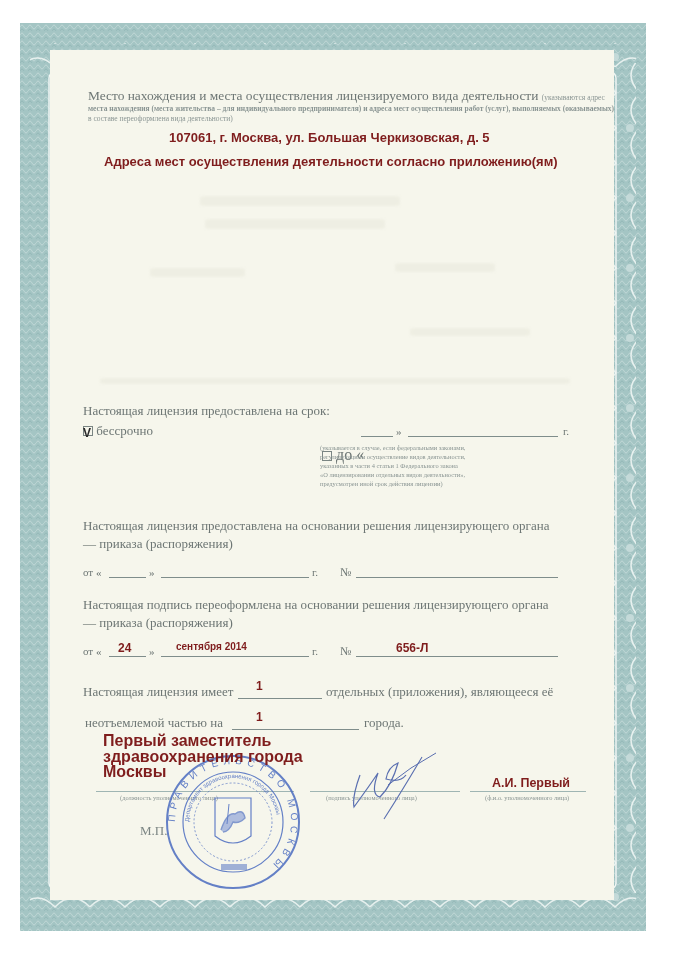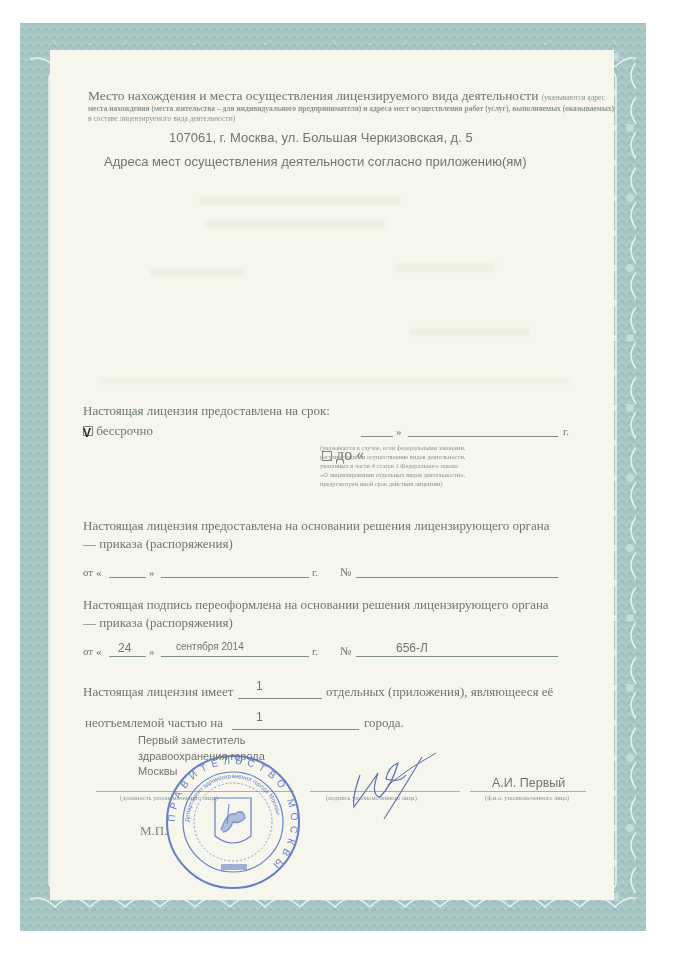--- a/index.html
+++ b/index.html
@@ -5,21 +5,21 @@
   html, body { margin:0; padding:0; }
   body { width:680px; height:960px; background:#ffffff; position:relative; overflow:hidden;
          font-family:"Liberation Serif", "DejaVu Serif", serif; color:#6f7a78; }
   .sheet { position:absolute; left:20px; top:23px; width:626px; height:908px;
            background:#9fc1c1; }
   .border-pattern { position:absolute; inset:0; }
   .paper { position:absolute; left:50px; top:50px; width:564px; height:852px;
            background:#f6f6ec; }
   .abs { position:absolute; white-space:nowrap; }
   .serif { font-family:"Liberation Serif", "DejaVu Serif", serif; color:#6d7674; }
-  .sans-bold { font-family:"Liberation Sans", "DejaVu Sans", sans-serif; font-weight:normal; color:#737373; }
+  .sans-bold { font-family:"Liberation Sans", "DejaVu Sans", sans-serif; font-weight:bold; color:#7f1d1d; }
   .tiny { font-size:6.4px; line-height:8px; color:#8a9593; }
   .ul { position:absolute; border-bottom:1px solid #7f8d8b; height:0; }
   .ghost { position:absolute; background:#ecece0; border-radius:3px; filter:blur(1.2px); opacity:.7; }
   .checkbox { display:inline-block; width:8px; height:8px; border:1px solid #7a8583; vertical-align:-1px; }
 </style>
 </head>
 <body>
 
 <div class="sheet">
   <svg class="border-pattern" width="626" height="908" viewBox="0 0 626 908">
@@ -54,21 +54,21 @@
 <div class="ghost" style="left:150px;top:268px;width:95px;height:9px;"></div>
 <div class="ghost" style="left:395px;top:263px;width:100px;height:9px;"></div>
 <div class="ghost" style="left:410px;top:328px;width:120px;height:8px;"></div>
 <div class="ghost" style="left:100px;top:378px;width:470px;height:6px;"></div>
 
 <div class="abs serif" style="left:88px;top:88px;font-size:13.4px;">
   <span>Место нахождения и места осуществления лицензируемого вида деятельности</span>
   <span style="font-size:7.5px;color:#8a9593;">(указываются адрес</span>
 </div>
 <div class="abs serif" style="left:88px;top:104px;font-size:7.5px;color:#8a9593;font-weight:bold;">места нахождения (места жительства – для индивидуального предпринимателя) и адреса мест осуществления работ (услуг), выполняемых (оказываемых)</div>
-<div class="abs serif" style="left:88px;top:114px;font-size:7.5px;color:#8a9593;">в составе лицензируемого вида деятельности)</div>
+<div class="abs serif" style="left:88px;top:114px;font-size:7.5px;color:#8a9593;">в составе переоформлена вида деятельности)</div>
 
 <div class="abs sans-bold" style="left:169px;top:130px;font-size:13px;">107061, г. Москва, ул. Большая Черкизовская, д. 5</div>
 <div class="abs sans-bold" style="left:104px;top:154px;font-size:13px;">Адреса мест осуществления деятельности согласно приложению(ям)</div>
 
 <div class="abs serif" style="left:83px;top:403px;font-size:13px;">Настоящая лицензия предоставлена на срок:</div>
 
 <div class="abs serif" style="left:83px;top:423px;font-size:13px;">
   <span class="checkbox" style="position:relative;">
     <span style="position:absolute;left:-1px;top:0px;font-family:'Liberation Sans',sans-serif;font-weight:bold;font-size:12px;color:#2a2a2a;line-height:12px;">V</span>
   </span>
@@ -116,21 +116,21 @@
 <div class="abs serif" style="left:83px;top:684px;font-size:13px;">Настоящая лицензия имеет</div>
 <div class="ul" style="left:238px;top:698px;width:84px;"></div>
 <div class="abs sans-bold" style="left:256px;top:679px;font-size:12px;">1</div>
 <div class="abs serif" style="left:326px;top:684px;font-size:13px;">отдельных (приложения), являющееся её</div>
 
 <div class="abs serif" style="left:85px;top:715px;font-size:13px;">неотъемлемой частью на</div>
 <div class="ul" style="left:232px;top:729px;width:127px;"></div>
 <div class="abs sans-bold" style="left:256px;top:710px;font-size:12px;">1</div>
 <div class="abs serif" style="left:364px;top:715px;font-size:13px;">города.</div>
 
-<div class="abs sans-bold" style="left:103px;top:733px;font-size:11px;line-height:15.5px;white-space:normal;width:200px;z-index:3;margin-left:35px;">
+<div class="abs sans-bold" style="left:103px;top:733px;font-size:16px;line-height:15.5px;white-space:normal;width:200px;z-index:3;">
   <div>Первый заместитель</div>
   <div>здравоохранения города</div>
   <div>Москвы</div>
 </div>
 <div class="ul" style="left:96px;top:791px;width:198px;border-color:#9fb5b3;"></div>
 <div class="abs serif tiny" style="left:120px;top:794px;">(должность уполномоченного лица)</div>
 
 <div class="ul" style="left:310px;top:791px;width:150px;border-color:#9fb5b3;"></div>
 <div class="abs serif tiny" style="left:326px;top:794px;">(подпись уполномоченного лица)</div>
 

